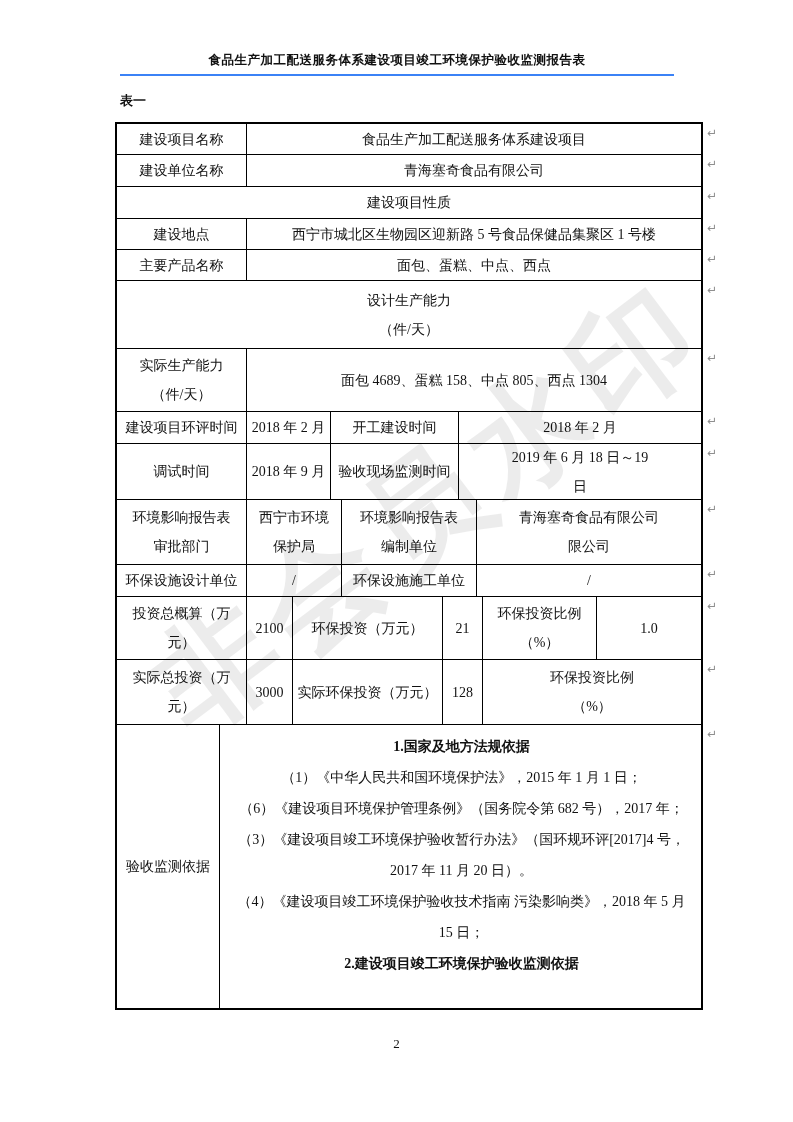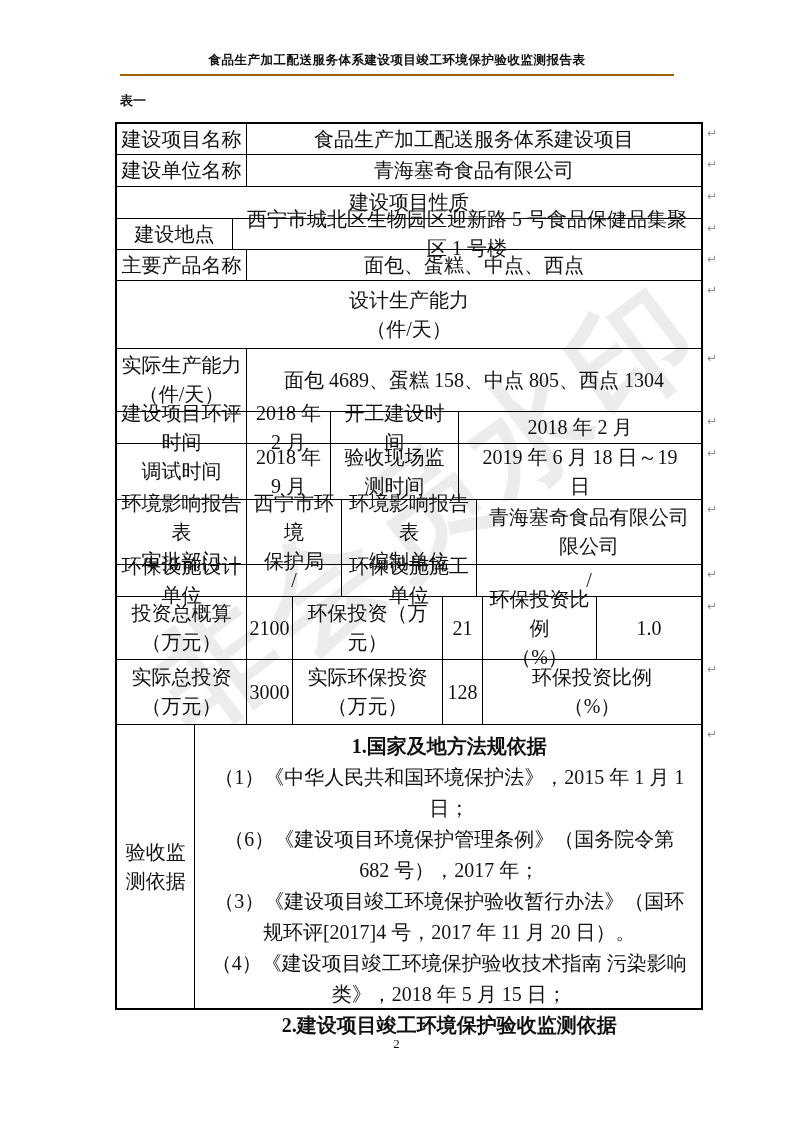--- a/index.html
+++ b/index.html
@@ -16,32 +16,32 @@
     position:absolute; left:105px; top:430px; width:640px;
     font-size:120px; letter-spacing:10px; white-space:nowrap;
     color:rgba(0,0,0,0.075); font-weight:bold;
     transform:rotate(-37deg); transform-origin:center center;
     z-index:0; pointer-events:none;
   }
   
   .doc-title {
     position:absolute; left:120px; top:52px; width:554px;
     text-align:center; font-size:12.5px; font-weight:bold;
-    padding-bottom:5px; border-bottom:2px solid #a16207;
+    padding-bottom:5px; border-bottom:2px solid #3b82f6;
     z-index:2; letter-spacing:0.5px;
   }
   .section-label {
     position:absolute; left:120px; top:92px;
     font-size:13px; font-weight:bold; z-index:2;
   }
   
   .tbl {
     position:absolute; left:115px; top:122px; width:588px;
     border:2px solid #000; z-index:1; background:transparent;
-    font-size:20px;
+    font-size:14px;
   }
   .row { display:flex; border-bottom:1.5px solid #000; }
   .row:last-child { border-bottom:none; }
   .cell {
     border-right:1.5px solid #000;
     display:flex; align-items:center; justify-content:center;
     text-align:center; padding:2px 4px;
     white-space:pre-line; line-height:29px;
   }
   .cell:last-child { border-right:none; flex:1 1 auto; }

